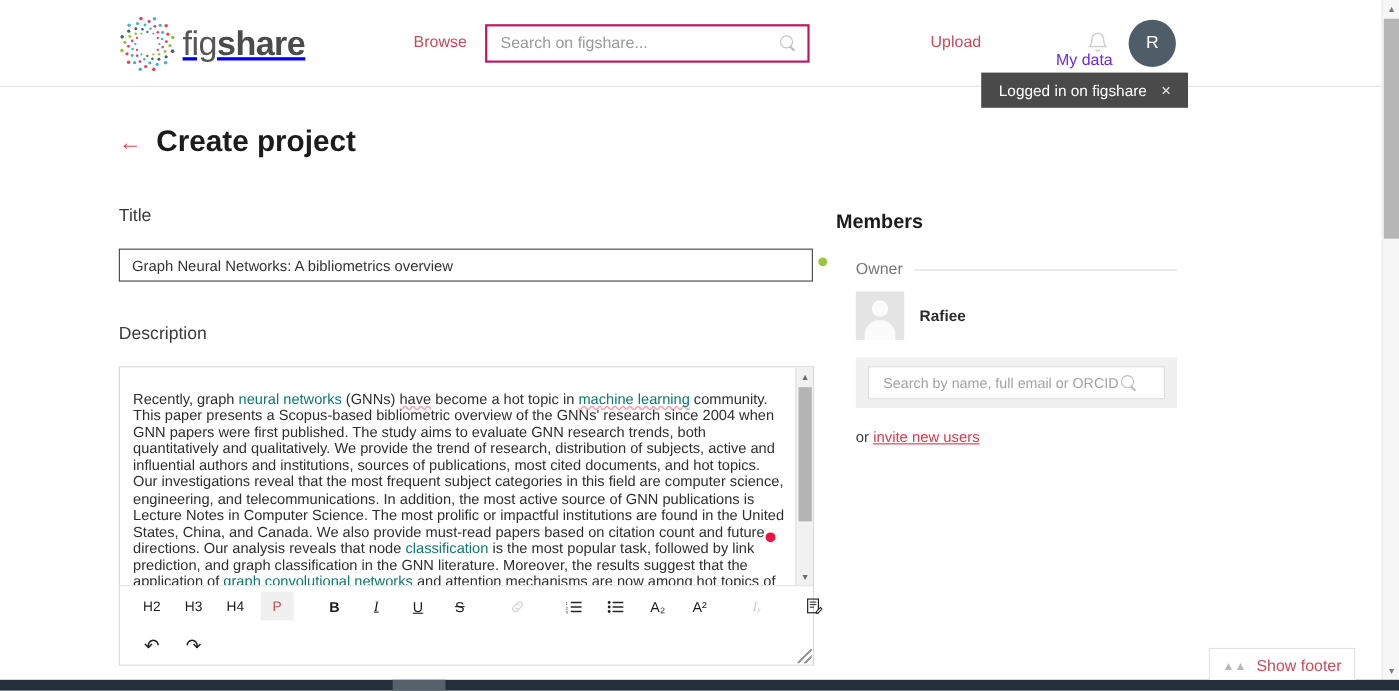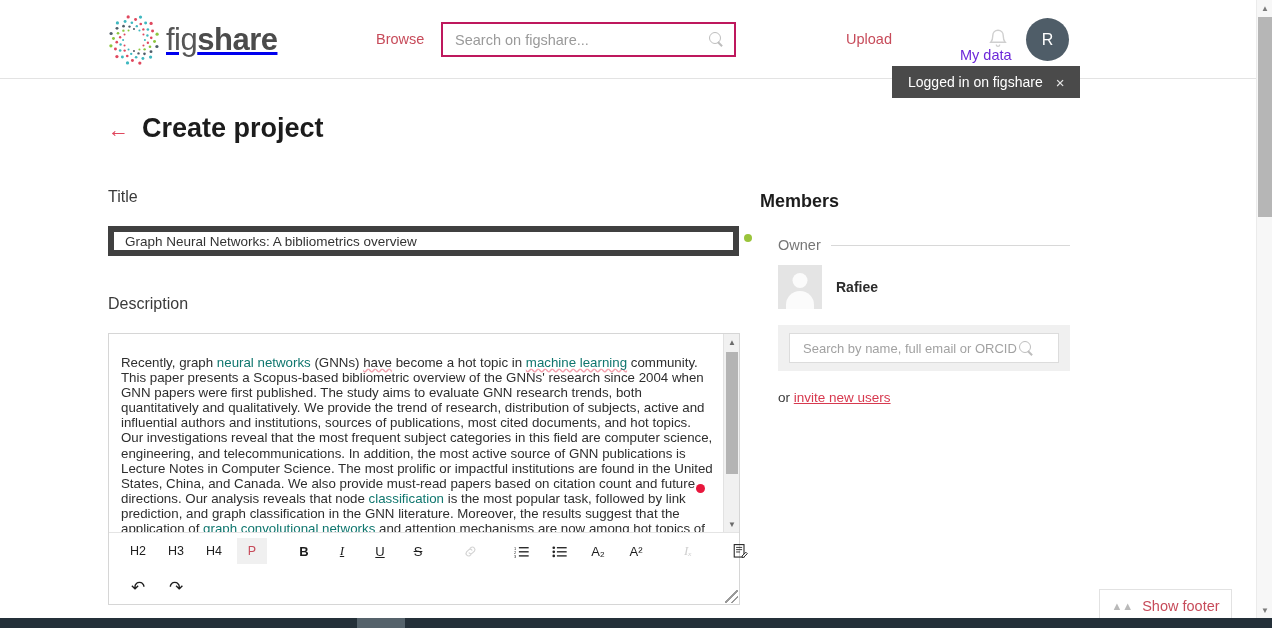--- a/index.html
+++ b/index.html
@@ -110,21 +110,21 @@
   }
   #page-title { font-size: 27px; font-weight: 700; color: #1c1c1c; }
 
   .field-label {
     font-size: 16px; color: #3a3a3a; font-weight: 400;
   }
   #label-title { position: absolute; left: 108px; top: 188px; }
   #title-field {
     position: absolute; left: 108px; top: 226px;
     width: 631px; height: 30px;
-    border: 6px solid #404040; background: #fff;
+    border: 1px solid #404040; background: #fff;
     padding: 0 11px; font-size: 13.5px; color: #333;
     font-family: "Liberation Sans", sans-serif; outline: none;
   }
   #title-dot {
     position: absolute; left: 744px; top: 234px;
     width: 8px; height: 8px; border-radius: 50%; background: #9ac43b;
   }
 
   #label-desc { position: absolute; left: 108px; top: 295px; }
 

